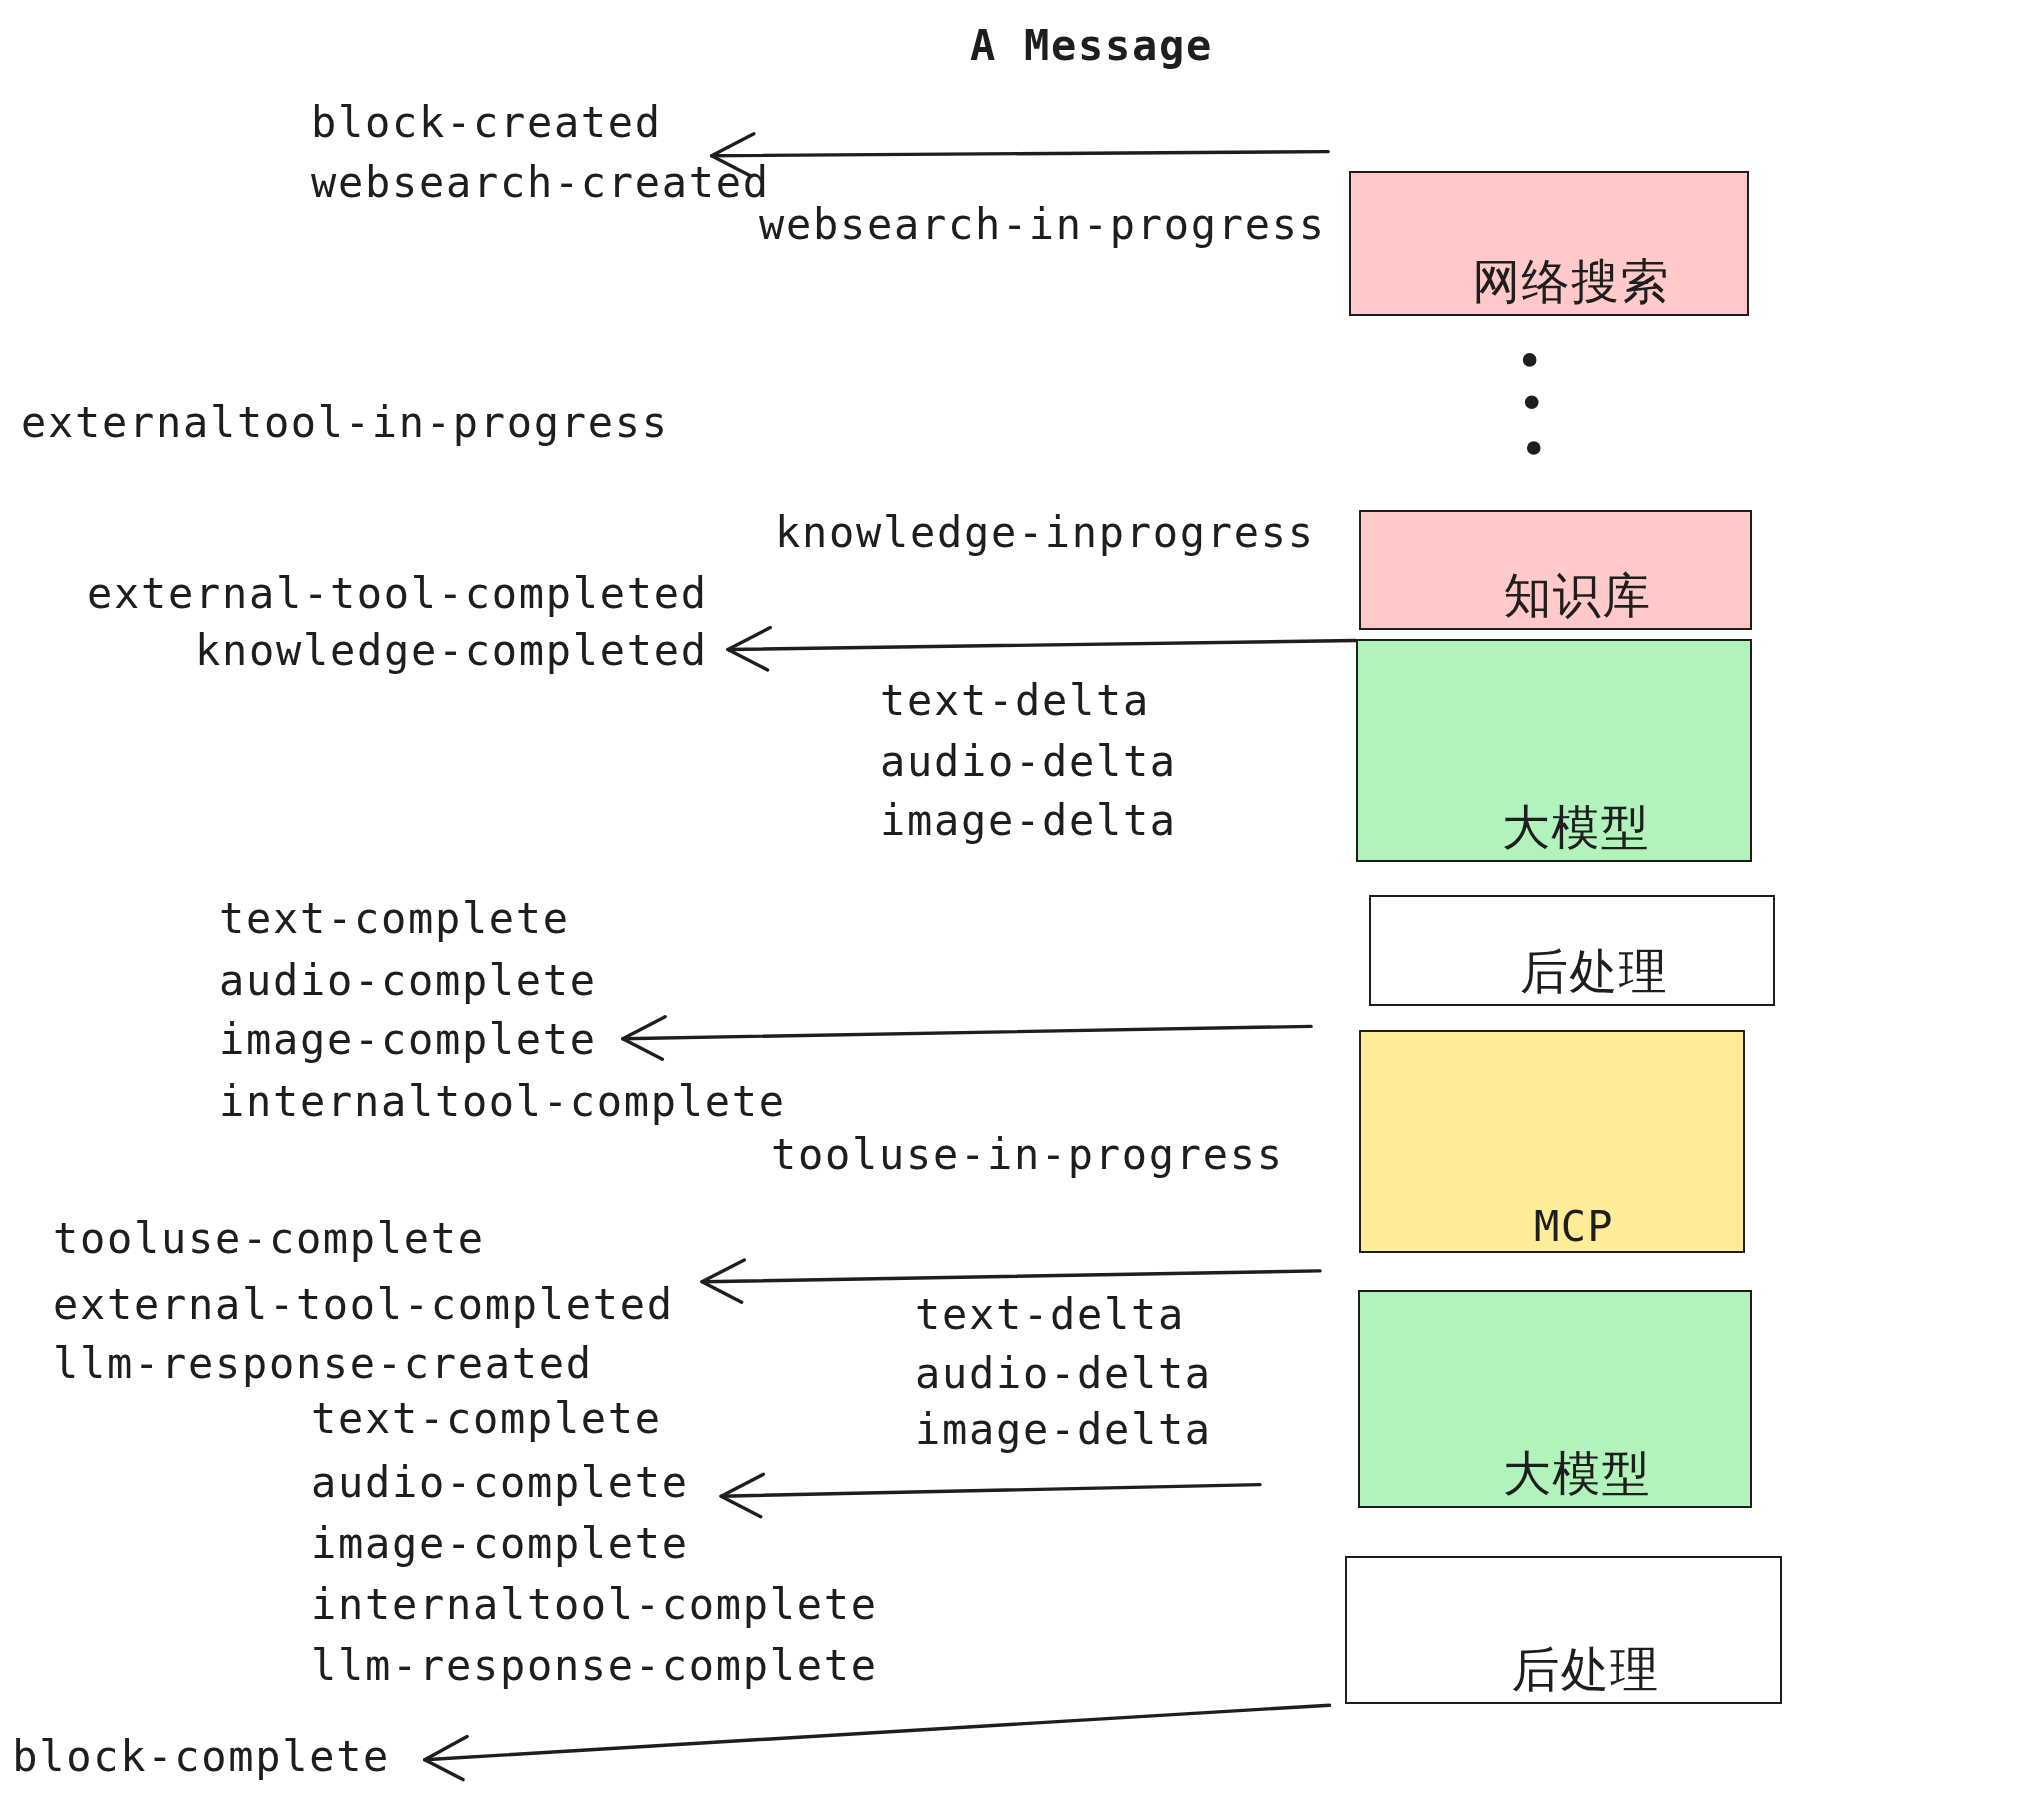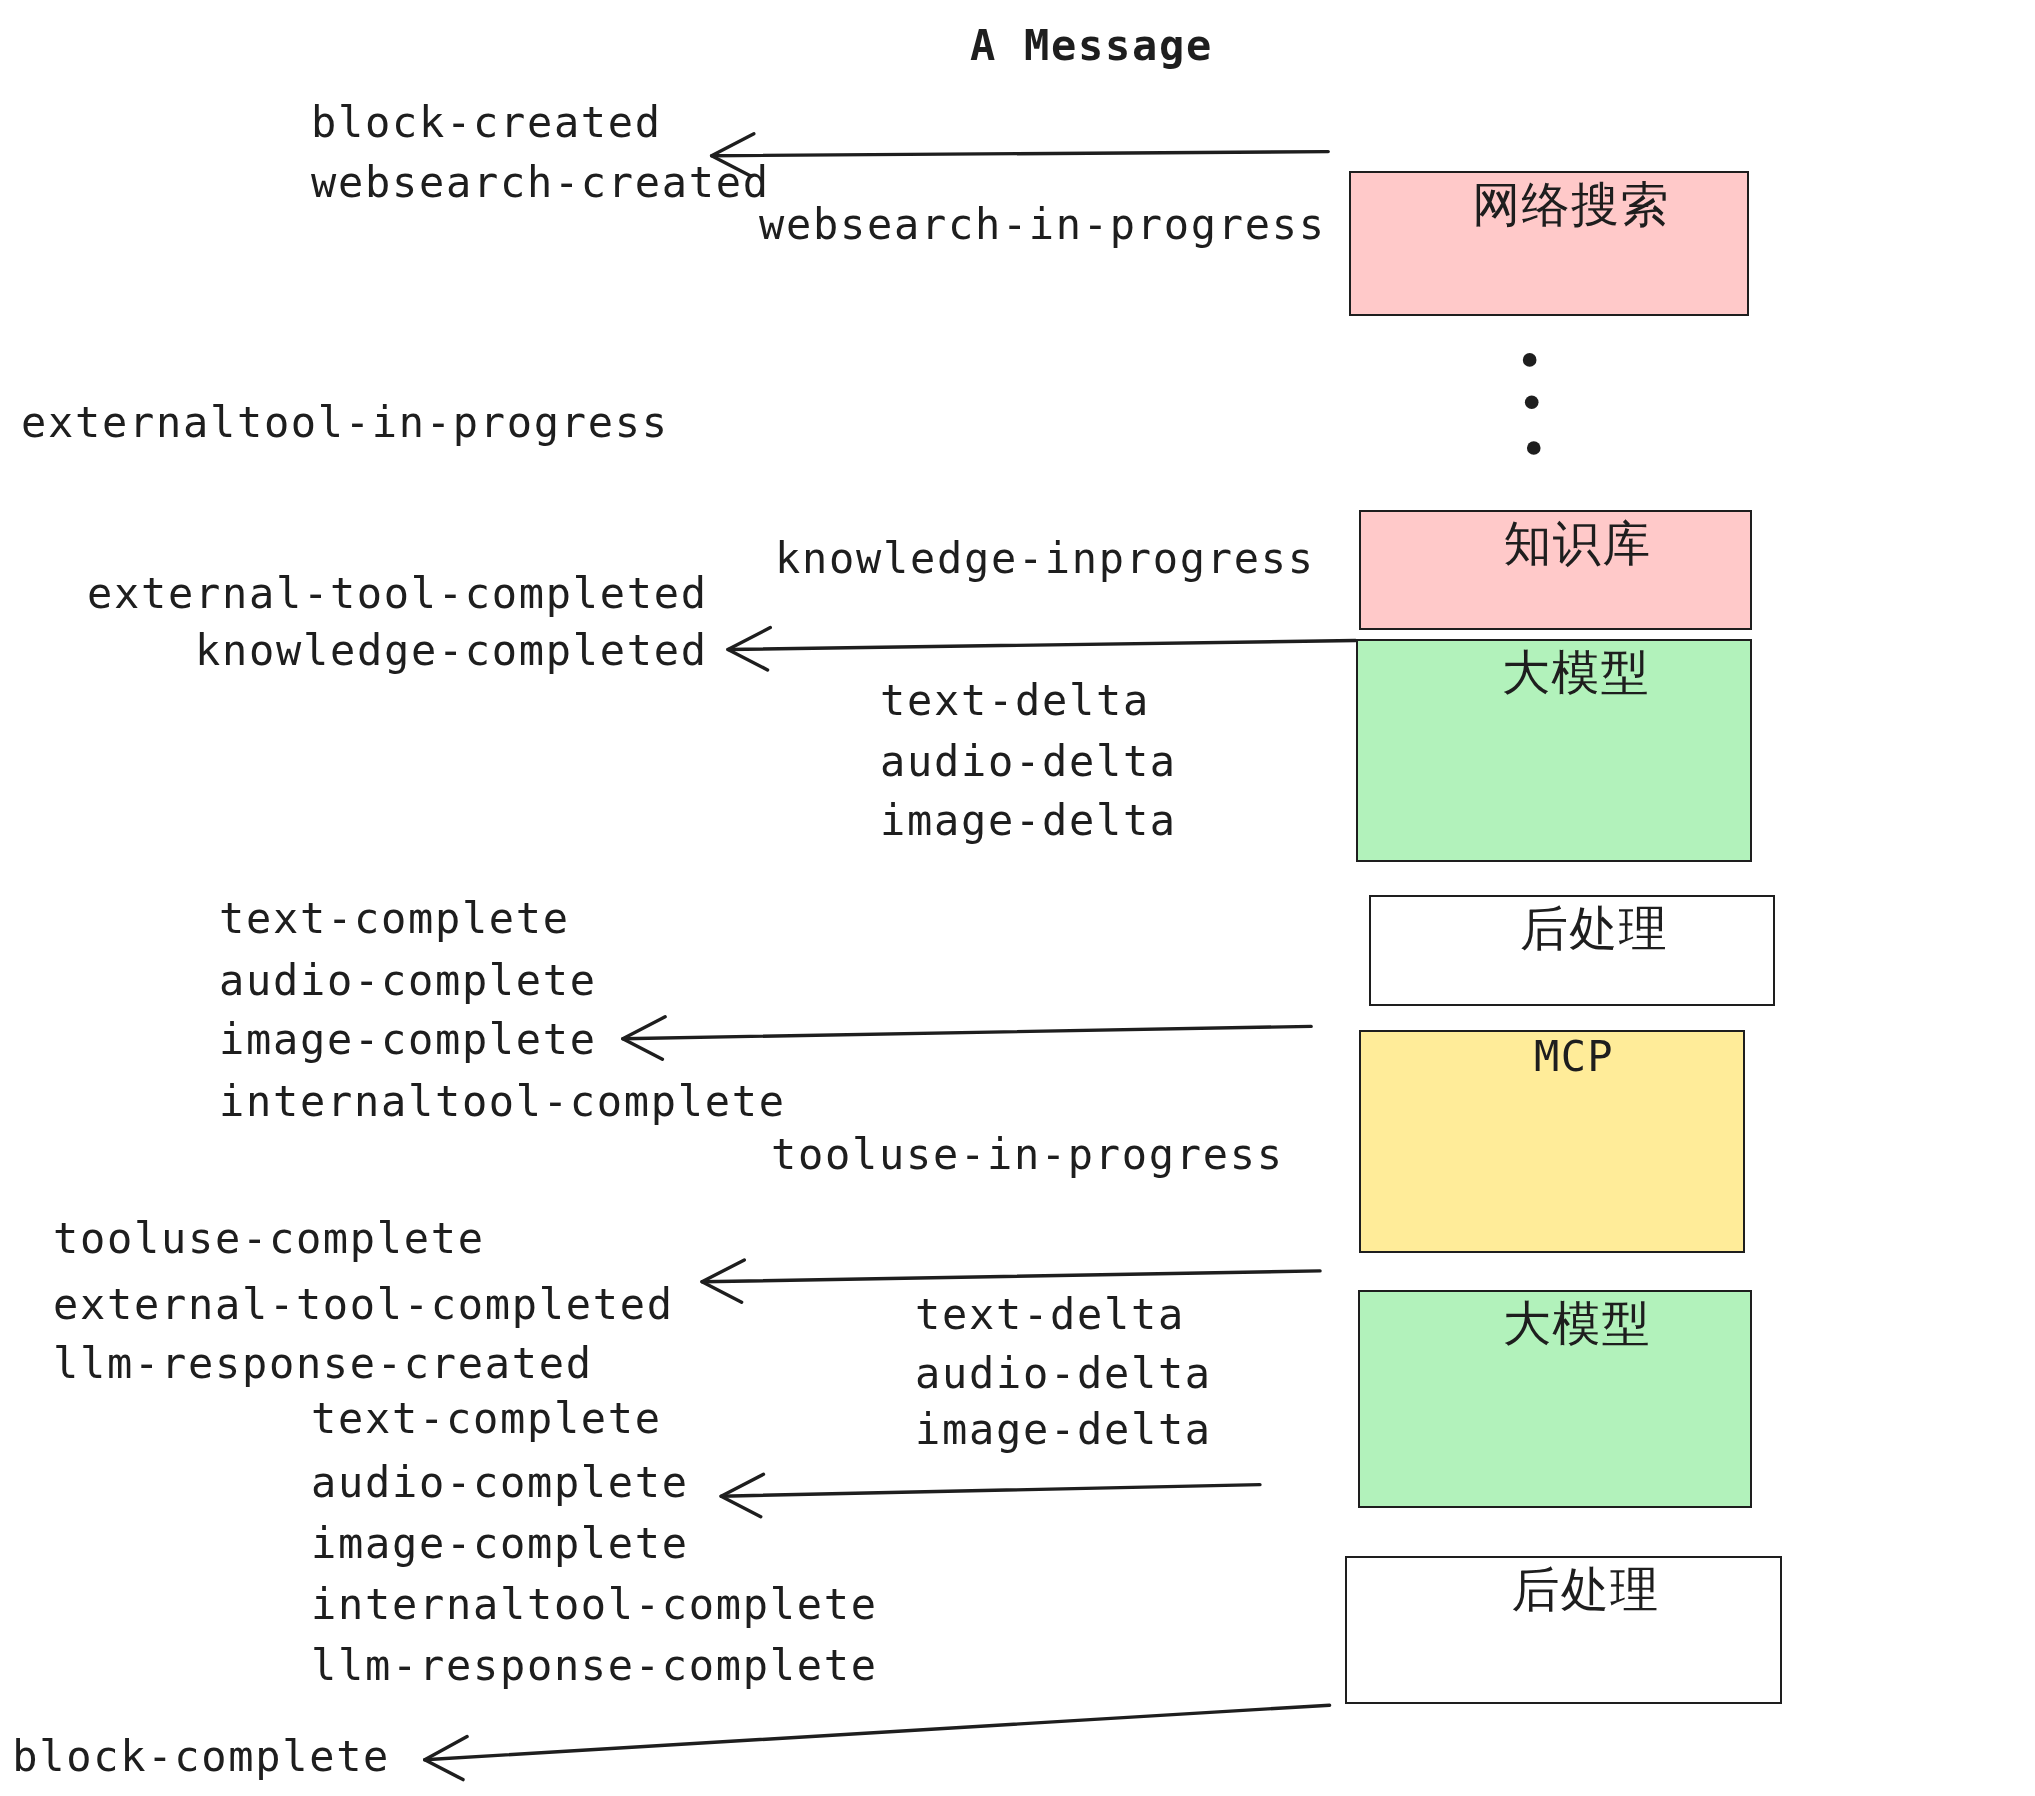--- a/index.html
+++ b/index.html
@@ -34,21 +34,21 @@
     font-size:42px;
     letter-spacing:1.7px;
     white-space:nowrap;
     z-index:2;
   }
   .box{
     position:absolute;
     box-sizing:border-box;
     border:2.7px solid #1e1e1e;
     display:flex;
-    align-items:flex-start;
+    align-items:flex-end;
     justify-content:center;
     z-index:2;
     background:#ffffff;
     padding-left:44px;
   }
   .box .cjk{
     font-family:"Liberation Sans", sans-serif;
     font-size:48px;
     letter-spacing:1.4px;
     white-space:nowrap;
@@ -133,21 +133,21 @@
       <circle cx="2246" cy="656" r="10"></circle>
     </g>
   </svg>
 
   <div class="title">A Message</div>
 
   <div class="evt" style="left:311px;top:123px">block-created</div>
   <div class="evt" style="left:759px;top:225px">websearch-in-progress</div>
   <div class="evt" style="left:311px;top:183px">websearch-created</div>
   <div class="evt" style="left:21px;top:423px">externaltool-in-progress</div>
-  <div class="evt" style="left:775px;top:559px">knowledge-inprogress</div>
+  <div class="evt" style="left:775px;top:533px">knowledge-inprogress</div>
   <div class="evt" style="left:87px;top:594px">external-tool-completed</div>
   <div class="evt" style="left:195px;top:651px">knowledge-completed</div>
   <div class="evt" style="left:880px;top:701px">text-delta</div>
   <div class="evt" style="left:880px;top:762px">audio-delta</div>
   <div class="evt" style="left:880px;top:821px">image-delta</div>
   <div class="evt" style="left:219px;top:919px">text-complete</div>
   <div class="evt" style="left:219px;top:981px">audio-complete</div>
   <div class="evt" style="left:219px;top:1040px">image-complete</div>
   <div class="evt" style="left:219px;top:1102px">internaltool-complete</div>
   <div class="evt" style="left:771px;top:1155px">tooluse-in-progress</div>

